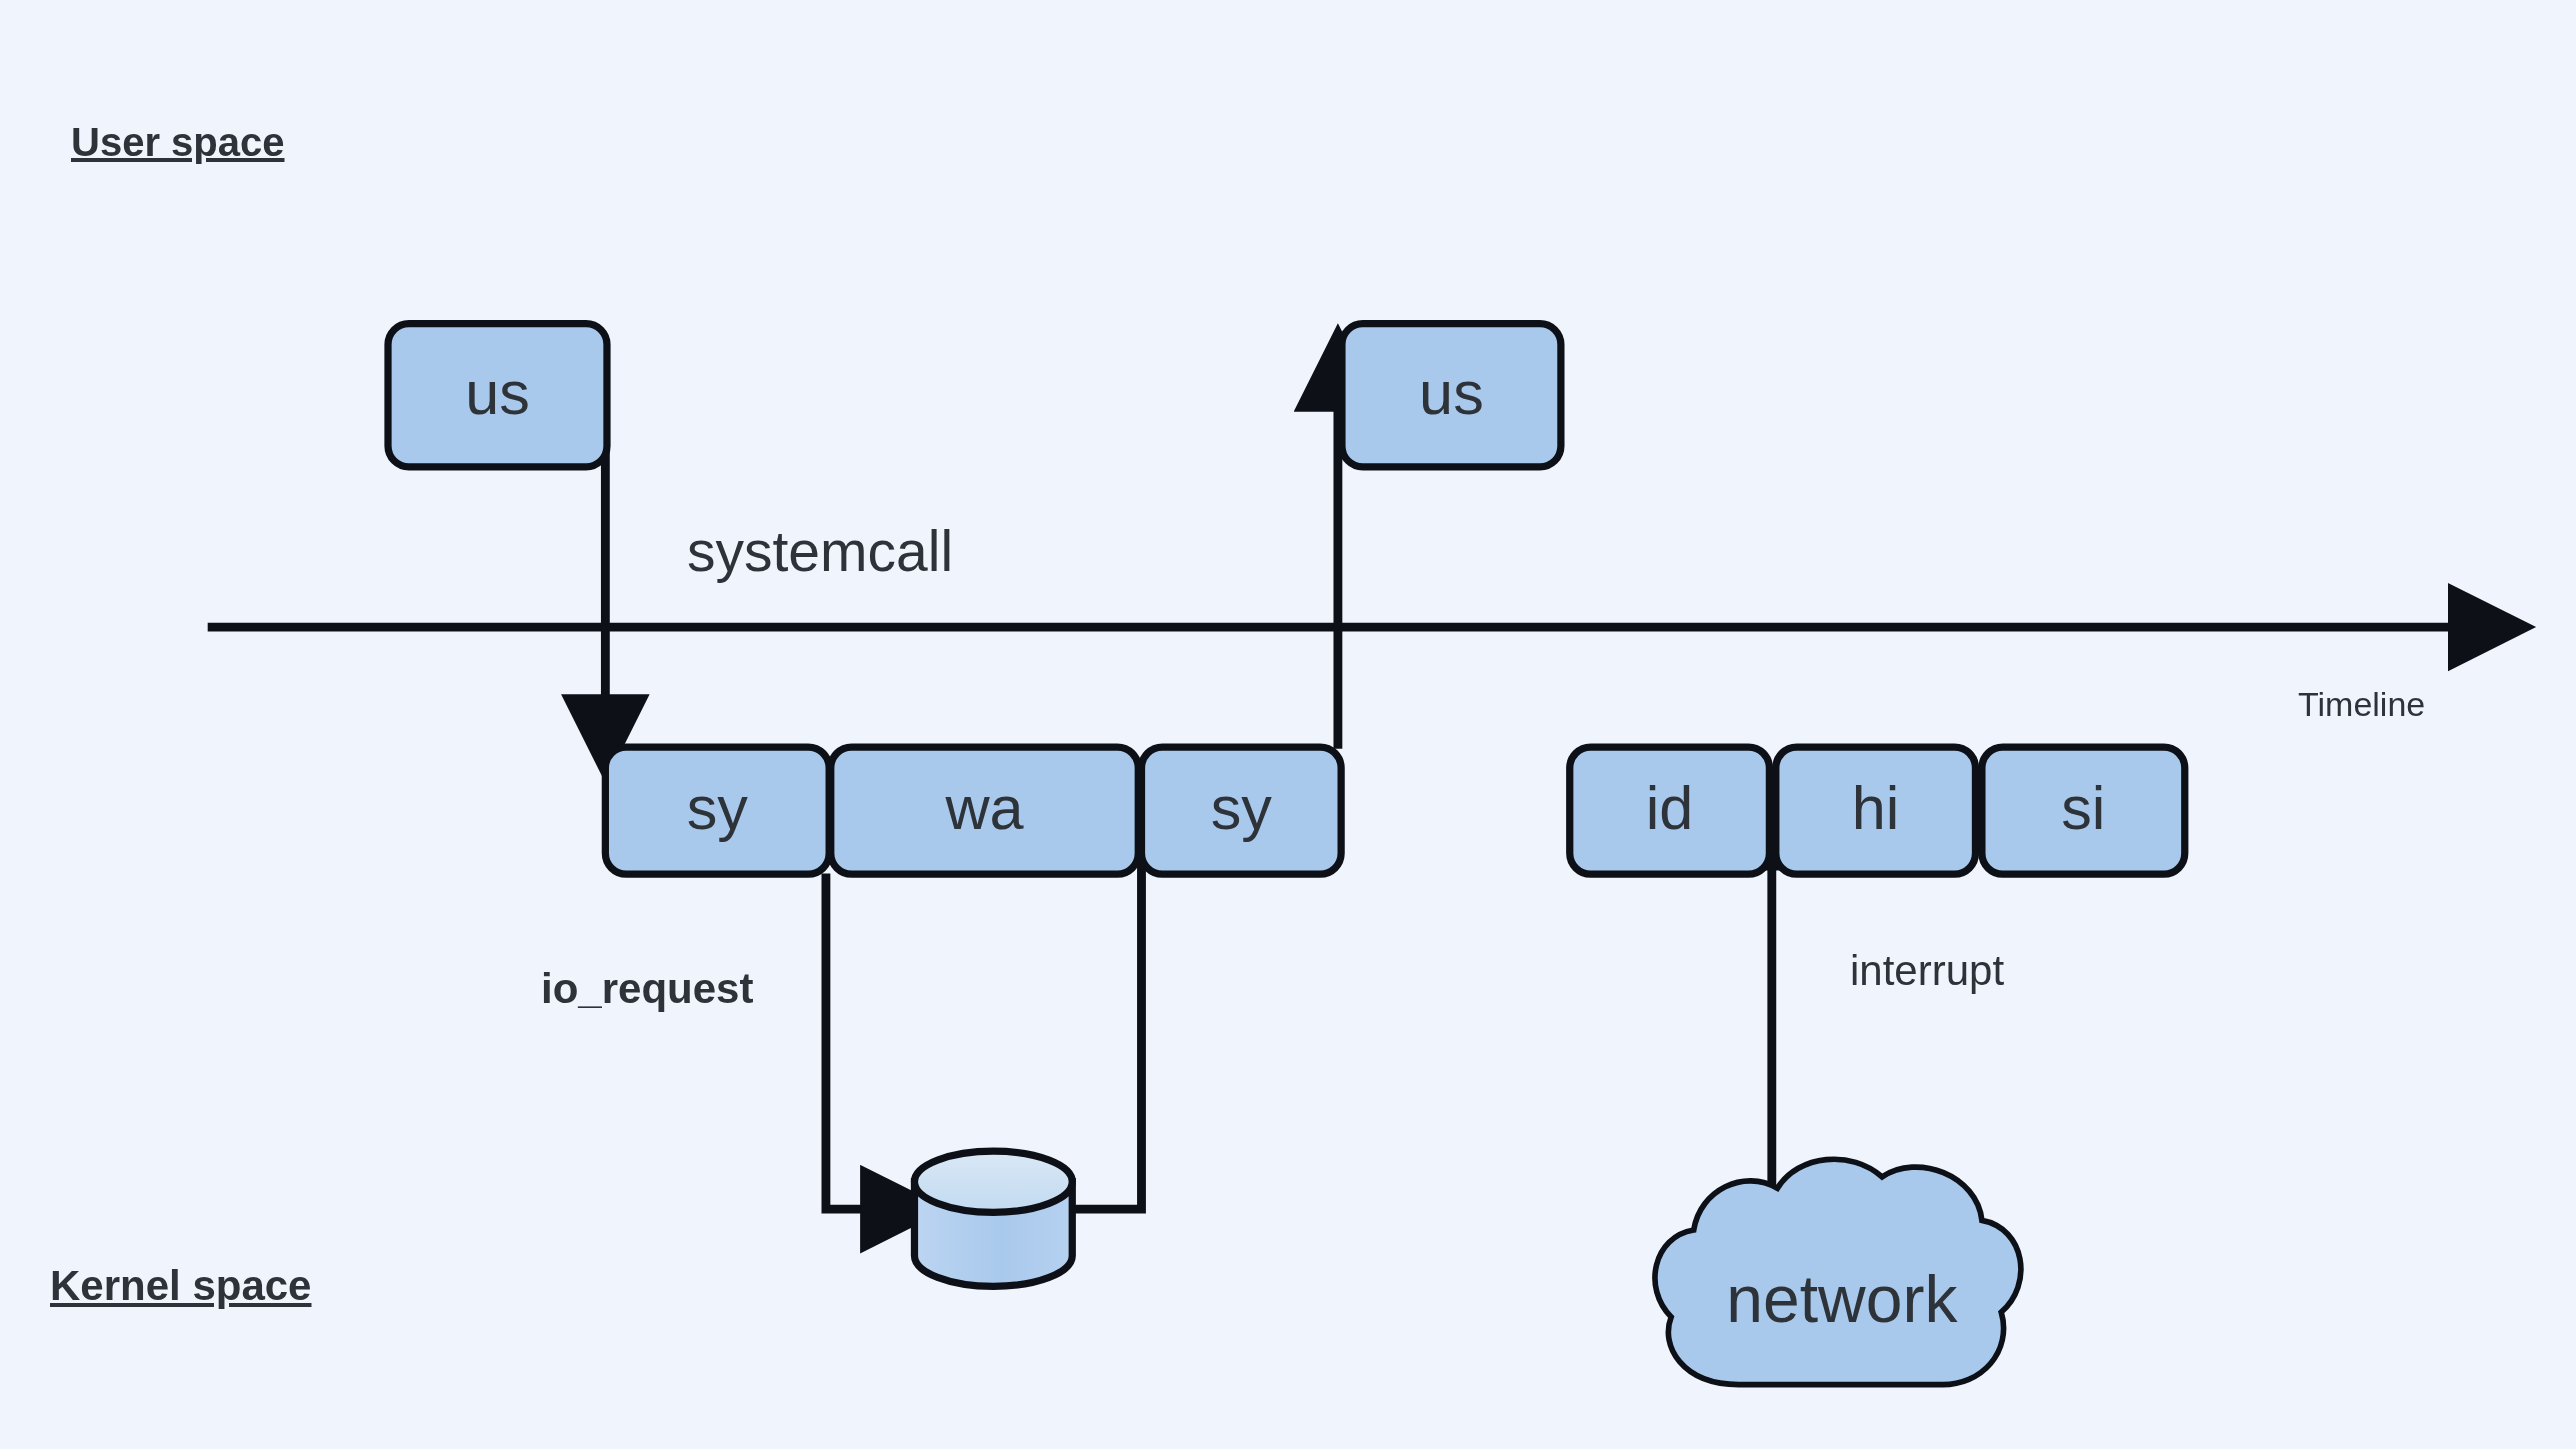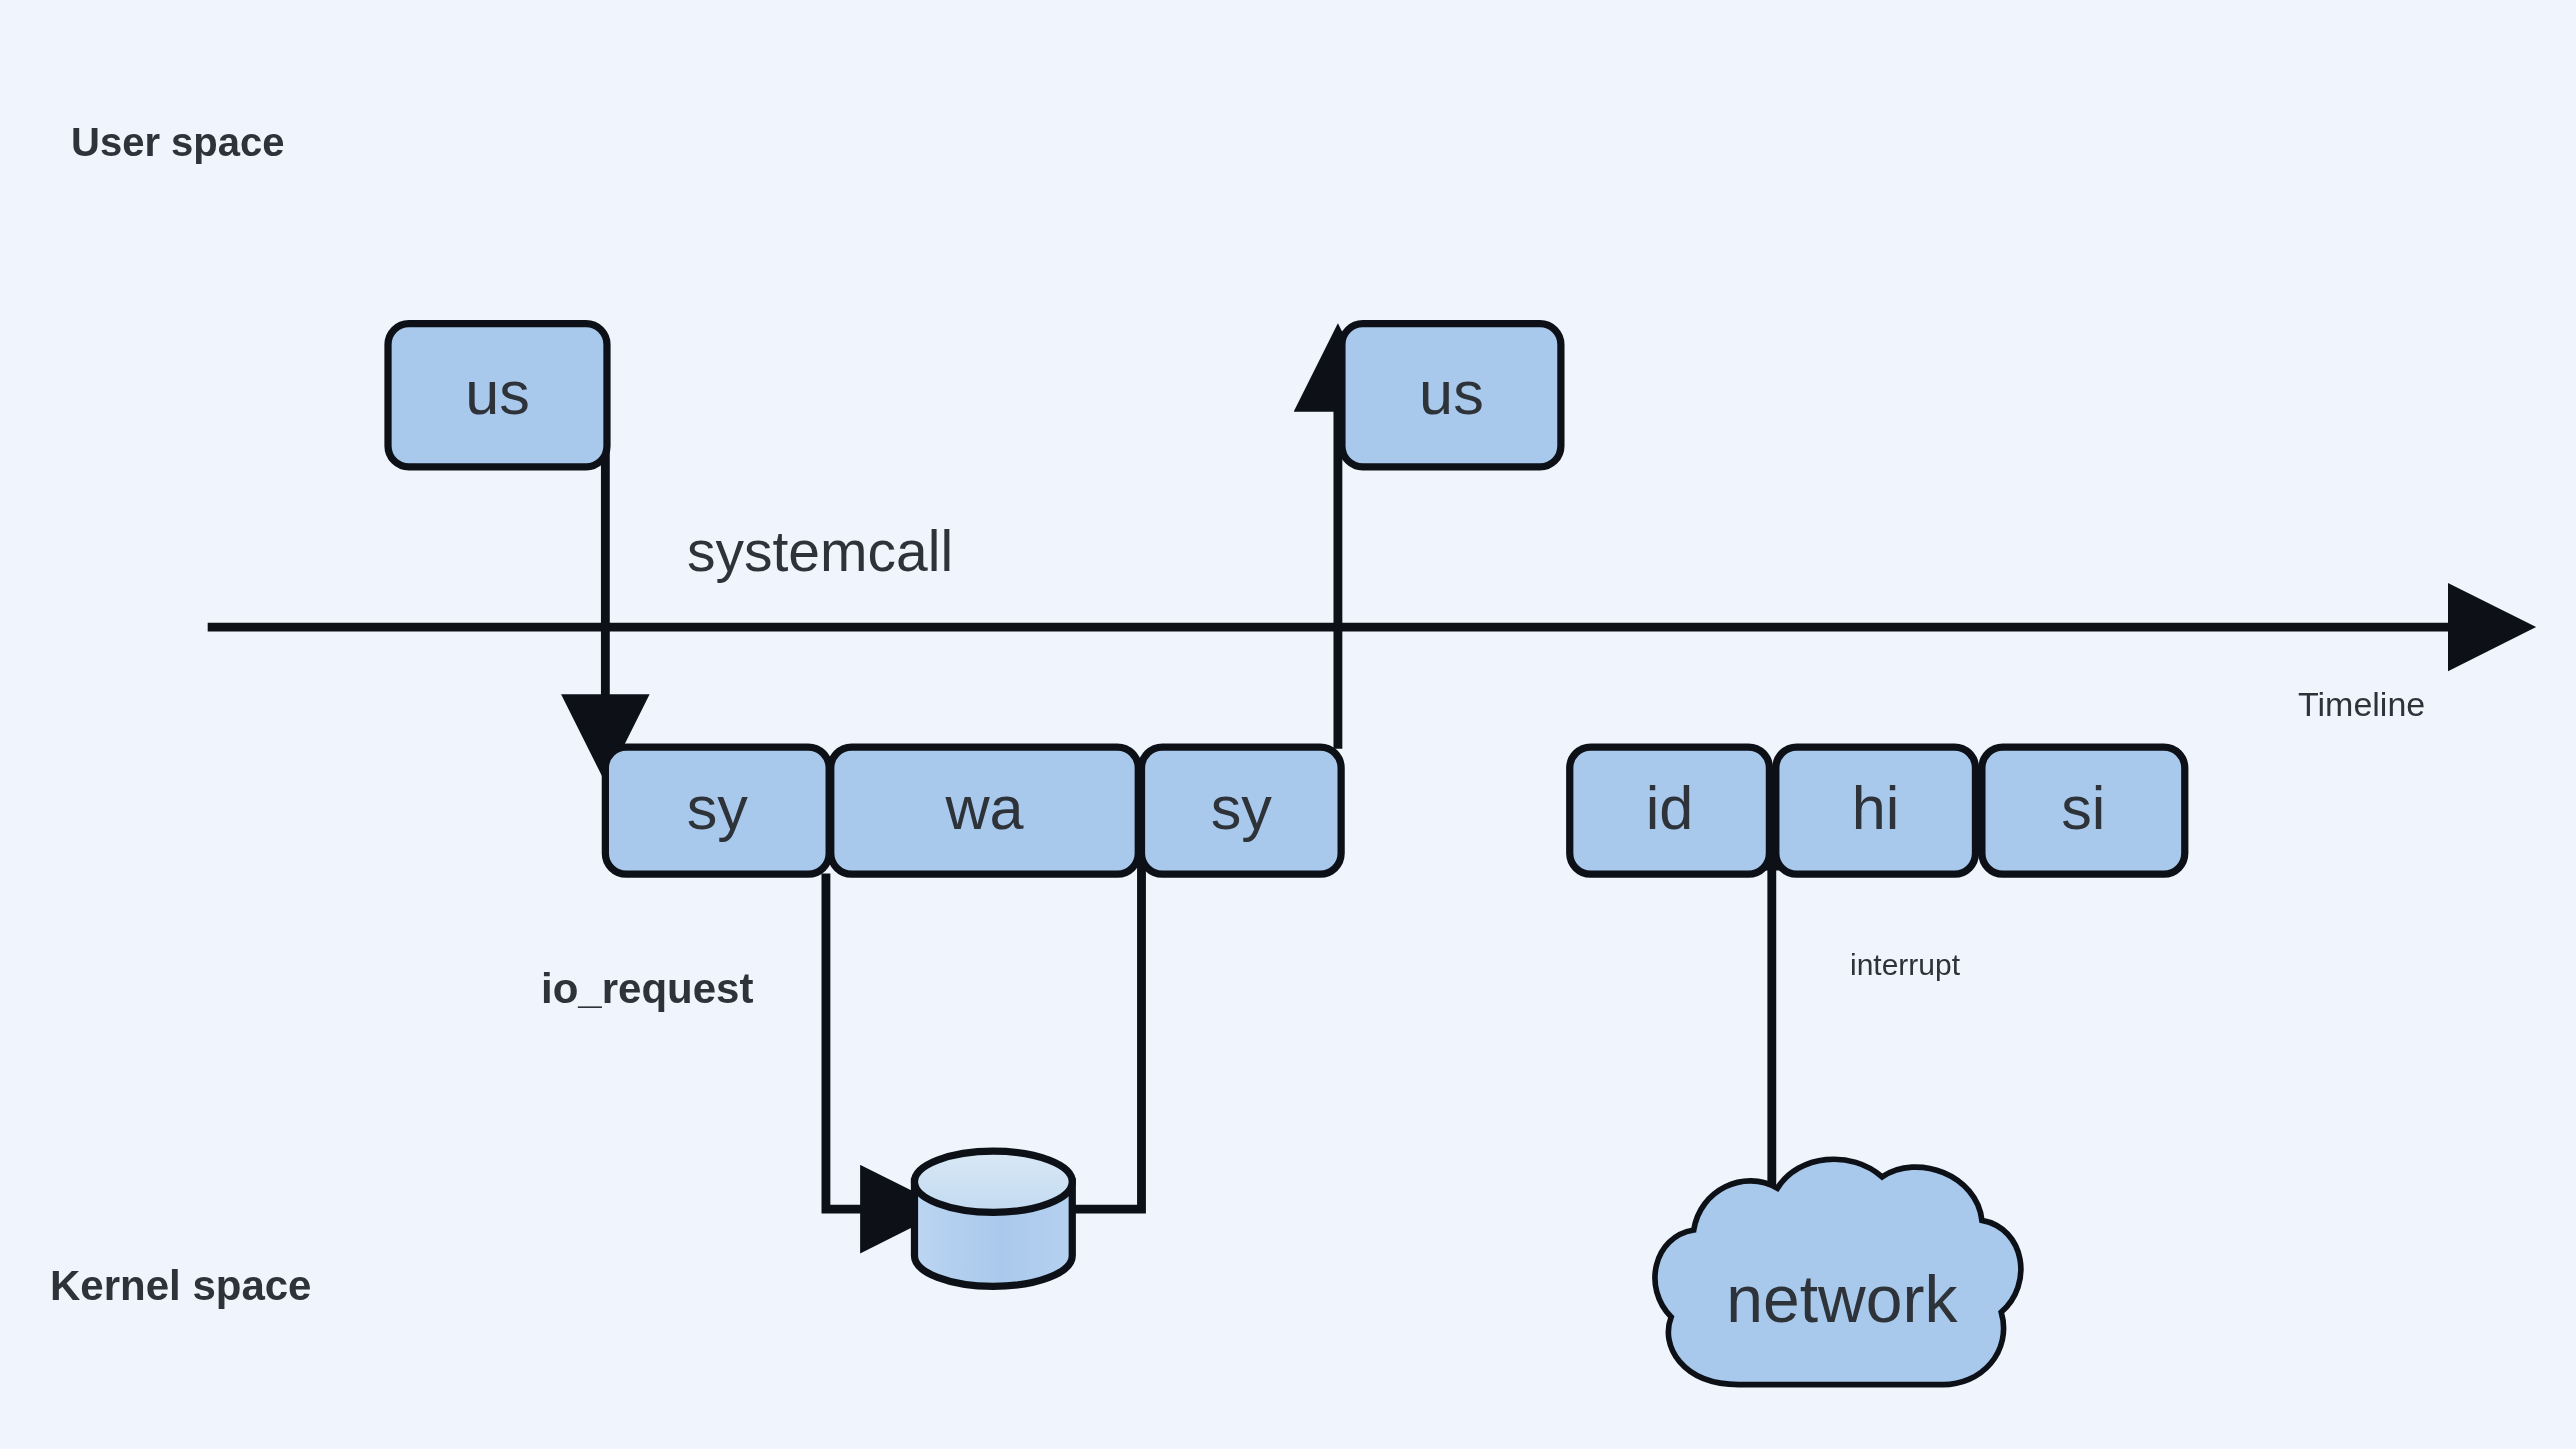--- a/index.html
+++ b/index.html
@@ -23,20 +23,21 @@
     height: 1449px;
   }
   .lbl {
     position: absolute;
     color: #2e3339;
     white-space: nowrap;
     line-height: 1;
   }
   .lbl-bold {
     font-weight: bold;
+    text-decoration: underline;
   }
   .boxtext {
     font-size: 76px;
     fill: #2e3339;
     font-family: "Liberation Sans", sans-serif;
     text-anchor: middle;
     dominant-baseline: middle;
   }
   .cloudtext {
     font-size: 82px;
@@ -154,16 +155,16 @@
 
   <div class="lbl lbl-bold" style="left:50px; top:1265px; font-size:42px;">Kernel space</div>
 
   <div class="lbl" style="left:2298px; top:687px; font-size:34px;">Timeline</div>
 
   <div class="lbl" style="left:687px; top:523px; font-size:57px;">systemcall</div>
 
   <div class="lbl" style="left:541px; top:968px; font-size:42px;font-weight:bold;">io_request</div>
 
 
-  <div class="lbl" style="left:1850px; top:950px; font-size:30px;">interrupt</div>
+  <div class="lbl" style="left:1850px; top:950px; font-size:42px;">interrupt</div>
 
 </div>
 
 
 </body></html>

